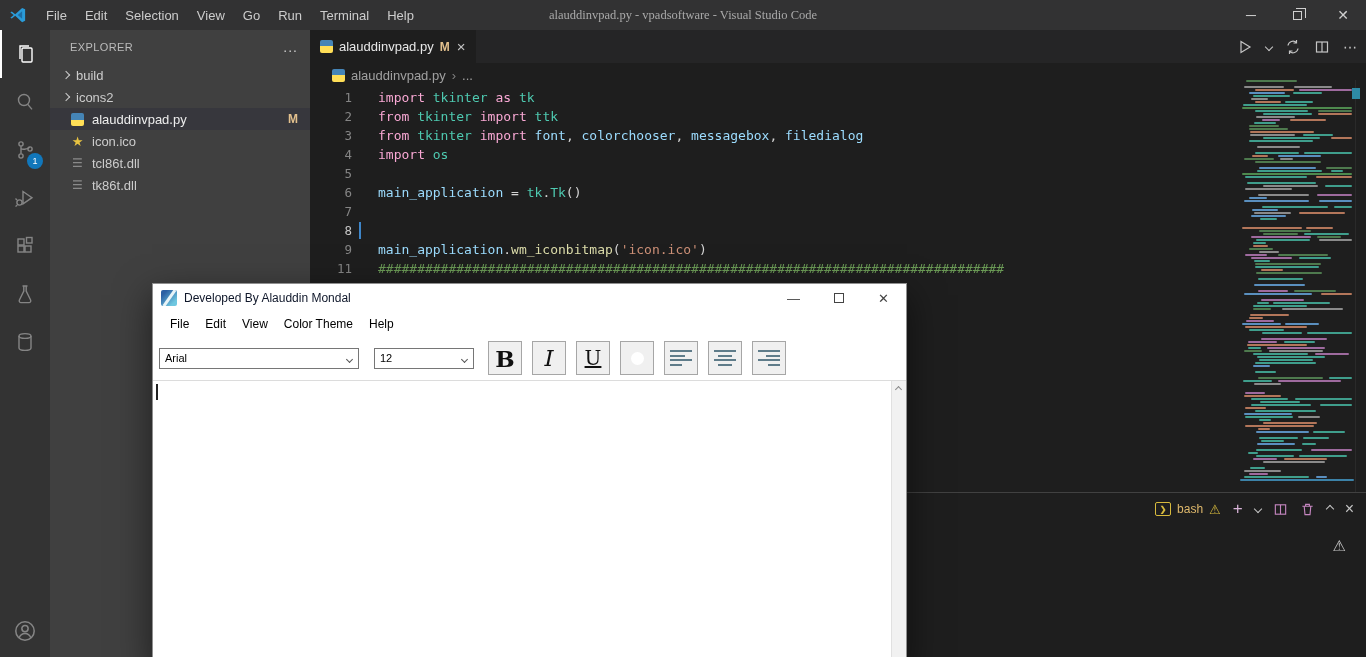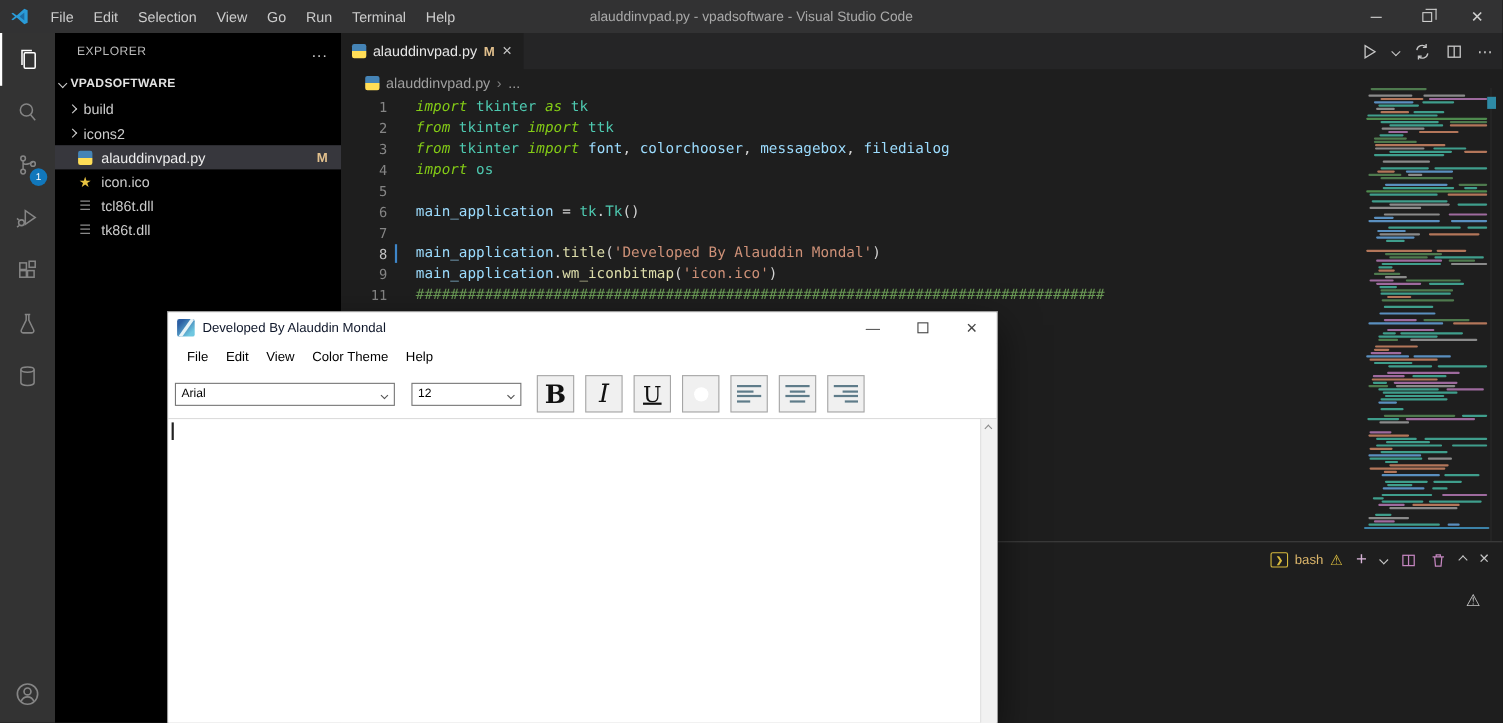--- a/index.html
+++ b/index.html
@@ -4,37 +4,37 @@
 <style>
   * { margin:0; padding:0; box-sizing:border-box; }
   html,body { width:1366px; height:657px; overflow:hidden; }
   body { position:relative; background:#1e1e1e; font-family:"Liberation Sans",sans-serif; }
 
   
   #titlebar { position:absolute; left:0; top:0; width:1366px; height:30px; background:#323233; display:flex; align-items:center; z-index:5; }
   #vscode-logo { width:18px; height:18px; margin:0 10px 0 9px; }
   .tb-menu { display:flex; height:100%; }
   .tb-menu-item { color:#cccccc; font-size:13px; padding:0 9px; display:flex; align-items:center; cursor:default; }
-  #tb-title { position:absolute; left:50%; transform:translateX(-50%); color:#a9a9a9; font-size:12.5px; white-space:nowrap; }
+  #tb-title { position:absolute; left:50%; transform:translateX(-50%); color:#a9a9a9; font-size:12.5px; white-space:nowrap;font-family:Liberation Serif, serif; }
   #tb-controls { position:absolute; right:0; top:0; height:30px; display:flex; }
   .tb-ctl { width:46px; height:30px; display:flex; align-items:center; justify-content:center; color:#cfcfcf; font-size:14px; }
   .restore-glyph { width:9px; height:9px; border:1px solid #cfcfcf; position:relative; }
   .restore-glyph::before { content:''; position:absolute; top:-4px; left:2px; width:9px; height:9px; border-top:1px solid #cfcfcf; border-right:1px solid #cfcfcf; }
 
   
   #activitybar { position:absolute; left:0; top:30px; width:50px; height:627px; background:#333333; z-index:4; }
   .ab-item { width:50px; height:48px; display:flex; align-items:center; justify-content:center; position:relative; }
   .ab-item.active { border-left:2px solid #ffffff; }
   .ab-item svg { stroke:#858585; fill:none; stroke-width:1.4; }
   .ab-item.active svg { stroke:#ffffff; }
   .ab-bottom { position:absolute; bottom:2px; left:0; }
   .scm-badge { position:absolute; right:7px; bottom:5px; min-width:16px; height:16px; border-radius:8px; background:#1177bb; color:#fff; font-size:9px; display:flex; align-items:center; justify-content:center; }
 
   
-  #sidebar { position:absolute; left:50px; top:30px; width:260px; height:627px; background:#000000; z-index:3; color:#cccccc; }
+  #sidebar { position:absolute; left:50px; top:30px; width:260px; height:627px; background:#404040; z-index:3; color:#cccccc; }
   #ex-header { height:34px; display:flex; align-items:center; padding:0 12px 0 20px; }
   #ex-title { font-size:11px; color:#bbbbbb; letter-spacing:.4px; flex:1; }
   #ex-more { color:#cccccc; font-size:14px; letter-spacing:1px; }
   #ex-section { height:24px; display:flex; align-items:center; padding-left:4px; }
   #ex-section-label { font-size:11px; font-weight:bold; color:#e3e3e3; letter-spacing:.3px; margin-left:4px; }
   .row { height:22px; display:flex; align-items:center; font-size:13px; color:#cccccc; position:relative; }
   .row.selected { background:#37373d; color:#ededed; }
   .row .chev-wrap { width:16px; margin-left:8px; display:flex; justify-content:center; }
   .row .ficon { width:15px; height:15px; margin-left:20px; margin-right:7px; display:flex; align-items:center; justify-content:center; flex-shrink:0; }
   .row.folder .flabel { margin-left:2px; }
@@ -61,21 +61,21 @@
   #crumb-file { color:#a0a0a0; font-size:13px; margin-left:6px; }
   .crumb-sep { color:#808080; font-size:13px; margin:0 6px; }
   #crumb-more { color:#a0a0a0; font-size:13px; }
 
   #code-lines { position:absolute; left:0; top:58px; width:1056px; }
   .code-line { display:flex; height:19px; line-height:19px; font-family:"DejaVu Sans Mono",monospace; font-size:13px; white-space:pre; position:relative; }
   .gutter { width:42px; text-align:right; color:#858585; flex-shrink:0; font-size:12.5px; }
   .code-line.cursor-line .gutter { color:#c6c6c6; }
   .code-text { margin-left:26px; }
   .cursor-bar { position:absolute; left:49px; top:1px; width:2px; height:17px; background:#3e86c9; }
-  .tok.kw { color:#84cc16;font-style:italic; } .tok.mod { color:#4ec9b0; } .tok.vr { color:#9cdcfe; }
+  .tok.kw { color:#f9a8d4; } .tok.mod { color:#4ec9b0; } .tok.vr { color:#9cdcfe; }
   .tok.fn { color:#dcdcaa; } .tok.st { color:#ce9178; } .tok.pl { color:#d4d4d4; }
   .tok.cm { color:#6a9955; }
 
   #minimap { position:absolute; right:10px; top:50px; width:116px; height:412px; overflow:hidden; }
   .mm-row { height:2px; margin-bottom:1px; position:relative; }
   .mm-seg { position:absolute; top:0; height:2px; border-radius:1px; }
   #mm-border { position:absolute; right:10px; top:50px; width:1px; height:412px; background:#2a2a2a; }
   #scroll-marker { position:absolute; right:6px; top:58px; width:8px; height:11px; background:#2e8ba6; }
 
   
@@ -212,24 +212,20 @@
         <path d="M6.6 18.2c1-2.5 3-3.9 5.4-3.9s4.4 1.4 5.4 3.9"></path>
       </svg>
   </div>
 </div>
 
 <div id="sidebar">
   <div id="ex-header">
     <span id="ex-title">EXPLORER</span>
     <span id="ex-more">...</span>
   </div>
-  <div id="ex-section">
-    <span class="chevron chev-down"></span>
-    <span id="ex-section-label">VPADSOFTWARE</span>
-  </div>
   <div id="ex-items">
       <div class="row folder">
         <span class="chev-wrap">
           <span class="chevron chev-right"></span>
         </span>
         <span class="flabel">build</span>
       </div>
       <div class="row folder">
         <span class="chev-wrap">
           <span class="chevron chev-right"></span>
@@ -294,21 +290,21 @@
     <span id="crumb-more">...</span>
   </div>
   <div id="code-lines">
       <div class="code-line"><span class="gutter">1</span><span class="code-text"><span class="tok kw">import </span><span class="tok mod">tkinter </span><span class="tok kw">as </span><span class="tok mod">tk</span></span></div>
       <div class="code-line"><span class="gutter">2</span><span class="code-text"><span class="tok kw">from </span><span class="tok mod">tkinter </span><span class="tok kw">import </span><span class="tok mod">ttk</span></span></div>
       <div class="code-line"><span class="gutter">3</span><span class="code-text"><span class="tok kw">from </span><span class="tok mod">tkinter </span><span class="tok kw">import </span><span class="tok vr">font</span><span class="tok pl">, </span><span class="tok vr">colorchooser</span><span class="tok pl">, </span><span class="tok vr">messagebox</span><span class="tok pl">, </span><span class="tok vr">filedialog</span></span></div>
       <div class="code-line"><span class="gutter">4</span><span class="code-text"><span class="tok kw">import </span><span class="tok mod">os</span></span></div>
       <div class="code-line"><span class="gutter">5</span><span class="code-text"></span></div>
       <div class="code-line"><span class="gutter">6</span><span class="code-text"><span class="tok vr">main_application</span><span class="tok pl"> = </span><span class="tok mod">tk</span><span class="tok pl">.</span><span class="tok mod">Tk</span><span class="tok pl">()</span></span></div>
       <div class="code-line"><span class="gutter">7</span></div>
-      <div class="code-line cursor-line"><span class="gutter">8</span><span class="cursor-bar"></span><span class="code-text"><span class="tok vr">main_application</span><span class="tok pl">.</span><span class="tok fn">title</span><span class="tok pl">(</span><span class="tok st">'Developed By Alauddin Mondal'</span><span class="tok pl">)</span></span></div>
+      <div class="code-line cursor-line"><span class="gutter">8</span><span class="cursor-bar"></span></div>
       <div class="code-line"><span class="gutter">9</span><span class="code-text"><span class="tok vr">main_application</span><span class="tok pl">.</span><span class="tok fn">wm_iconbitmap</span><span class="tok pl">(</span><span class="tok st">'icon.ico'</span><span class="tok pl">)</span></span></div>
       <div class="code-line"><span class="gutter">11</span><span class="code-text"><span class="tok cm">################################################################################</span></span></div>
     </div>
   <div id="mm-border"></div>
   <div id="minimap">
       <div class="mm-row">
         <span class="mm-seg" style="left: 6px; width: 51px; background: rgb(78, 122, 78);"></span>
       </div>
       <div class="mm-row"></div>
       <div class="mm-row">

